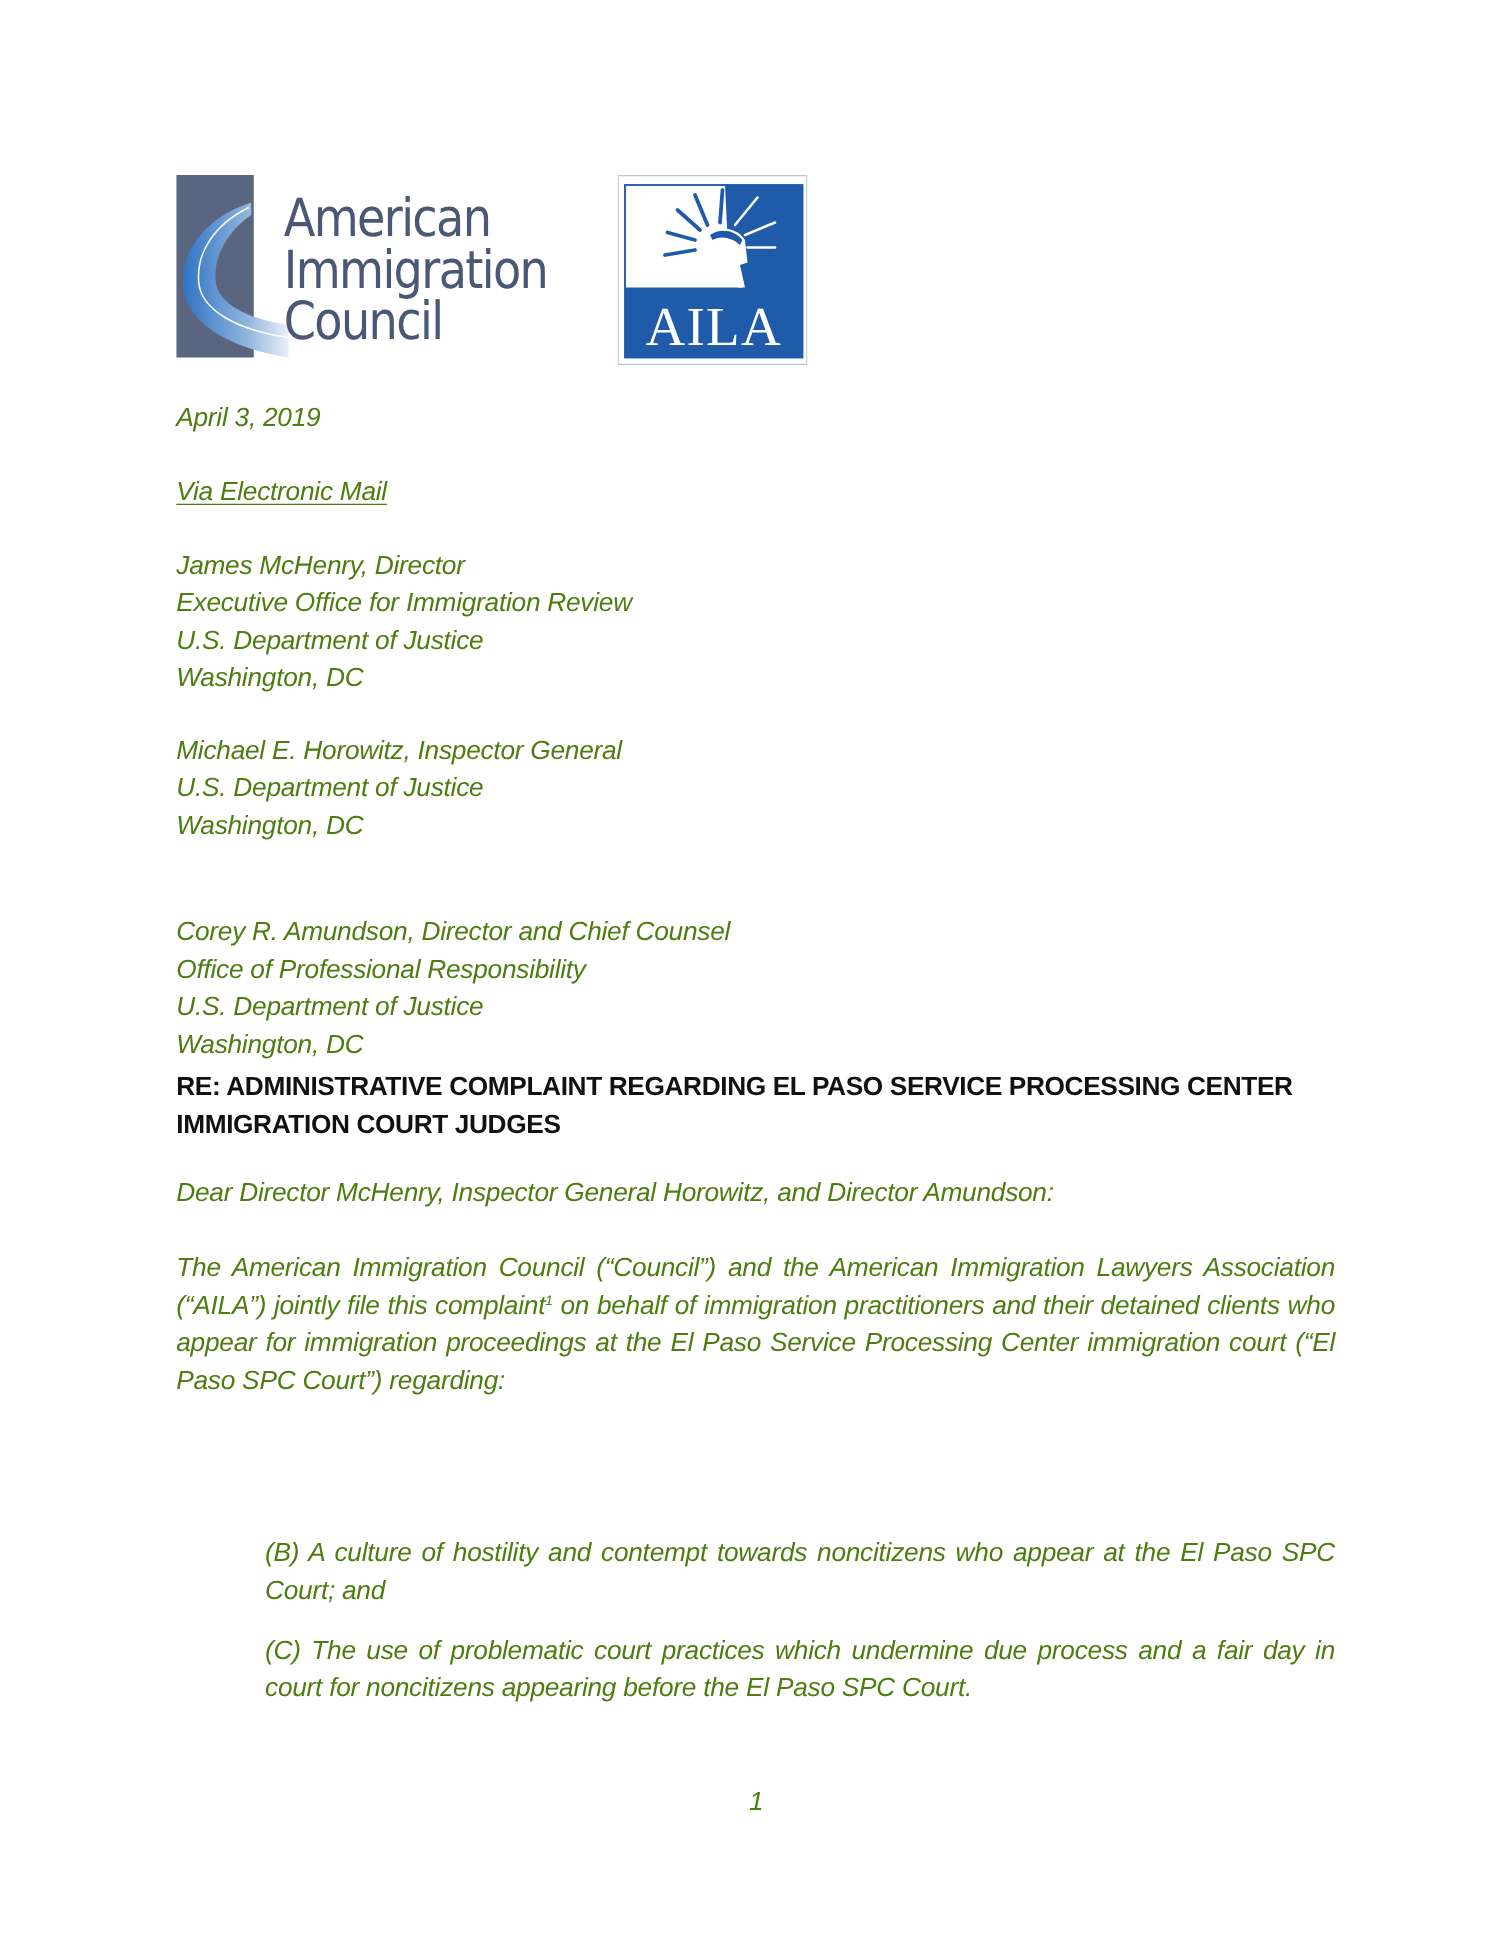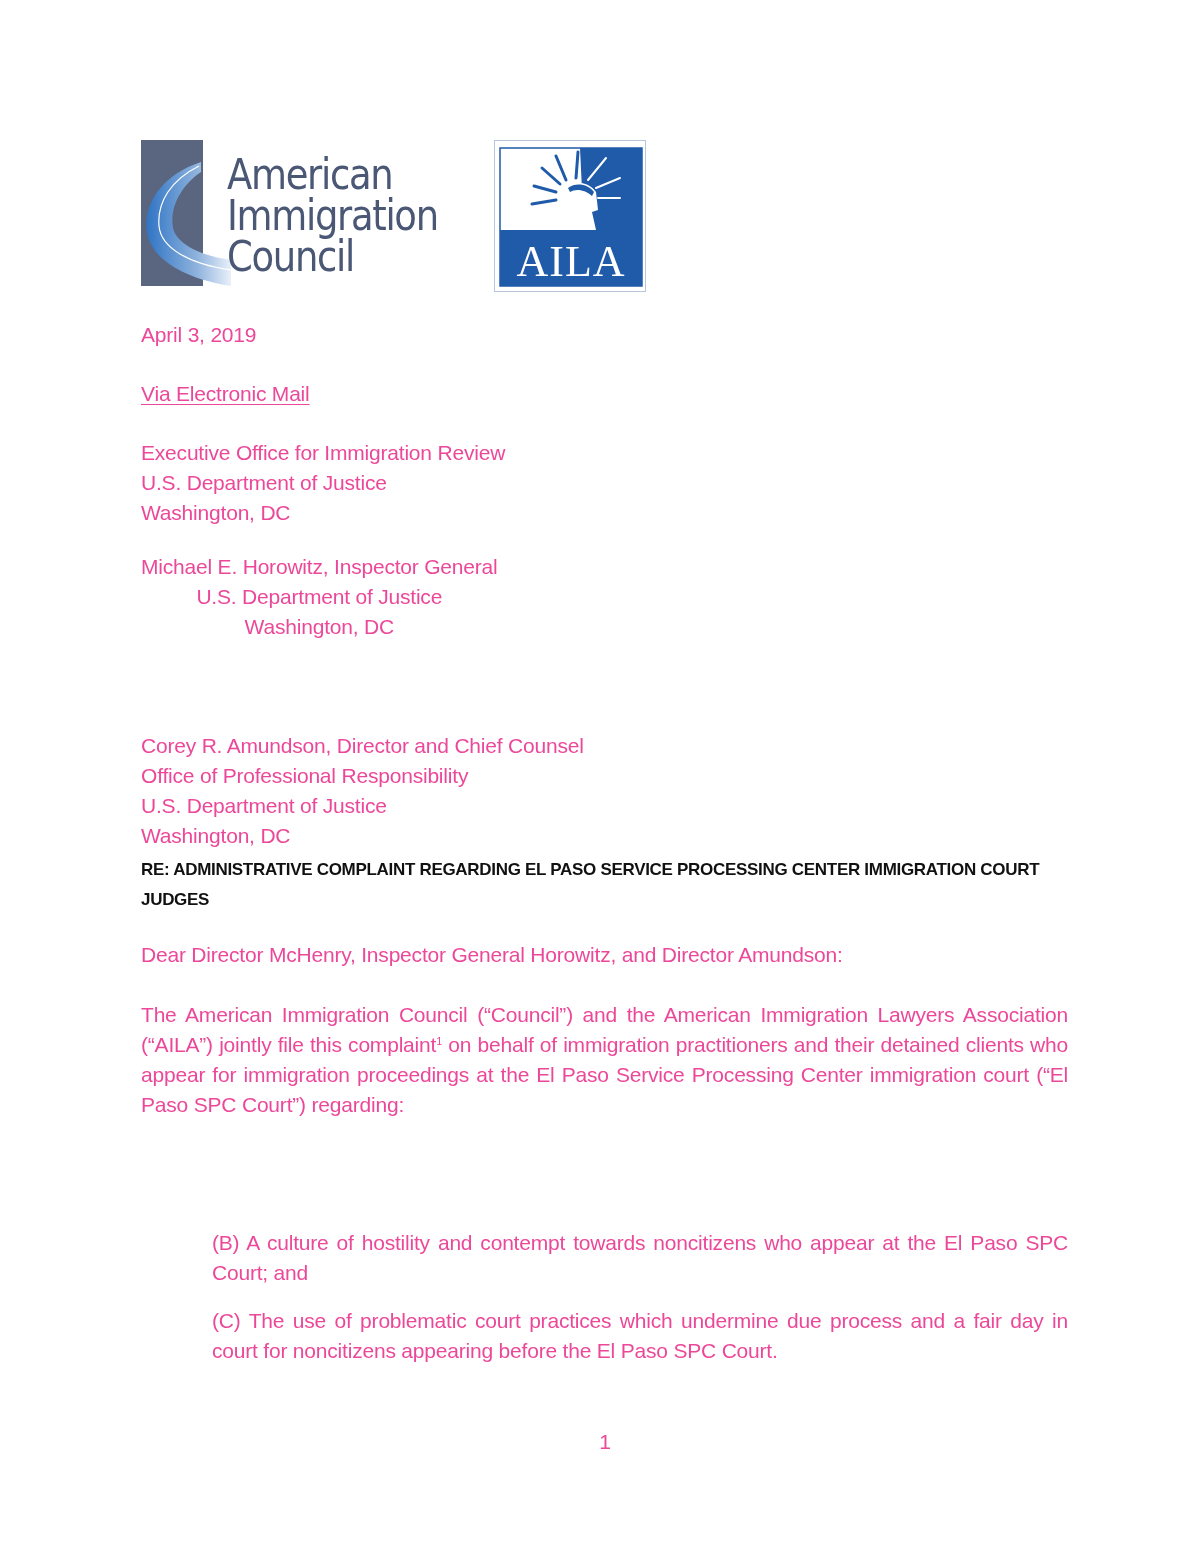--- a/index.html
+++ b/index.html
@@ -54,22 +54,23 @@
     .aila-logo {
       position: absolute;
       left: 353px;
       top: 0;
       width: 144px;
       height: 152px;
     }
     .body-text {
       font-family: "Liberation Sans", sans-serif;
       font-size: 21px;
-      color: #ec4899;
+      color: #4d7c0f;
       letter-spacing: -0.2px;
+      font-style: italic;
     }
     .block {
       position: absolute;
       left: 141px;
       white-space: nowrap;
     }
     .line {
       height: 30px;
       line-height: 30px;
     }
@@ -78,21 +79,21 @@
       text-underline-offset: 3px;
       text-decoration-thickness: 1px;
     }
     .re {
       position: absolute;
       left: 141px;
       top: 855px;
       width: 930px;
       font-family: "Liberation Sans", sans-serif;
       font-weight: bold;
-      font-size: 17px;
+      font-size: 21px;
       line-height: 30px;
       color: #111;
       letter-spacing: -0.3px;
     }
     .para {
       position: absolute;
       left: 141px;
       width: 927px;
       text-align: justify;
       line-height: 30px;
@@ -169,26 +170,27 @@
         <text x="77" y="136" text-anchor="middle" font-family="Liberation Serif, serif" font-size="44" fill="#ffffff" letter-spacing="1">AILA</text>
       </svg>
     </div>
   </div>
 
   <div class="block body-text line" style="top:320px;">April 3, 2019</div>
 
   <div class="block body-text line underline" style="top:379px;">Via Electronic Mail</div>
 
   <div class="block body-text" style="top:438px;">
+    <div class="line">James McHenry, Director</div>
     <div class="line">Executive Office for Immigration Review</div>
     <div class="line">U.S. Department of Justice</div>
     <div class="line">Washington, DC</div>
   </div>
 
-  <div class="block body-text" style="top:552px;text-align:center;">
+  <div class="block body-text" style="top:586px;">
     <div class="line">Michael E. Horowitz, Inspector General</div>
     <div class="line">U.S. Department of Justice</div>
     <div class="line">Washington, DC</div>
   </div>
 
   <div class="block body-text" style="top:704px;margin-top:27px;">
     <div class="line">Corey R. Amundson, Director and Chief Counsel</div>
     <div class="line">Office of Professional Responsibility</div>
     <div class="line">U.S. Department of Justice</div>
     <div class="line">Washington, DC</div>

